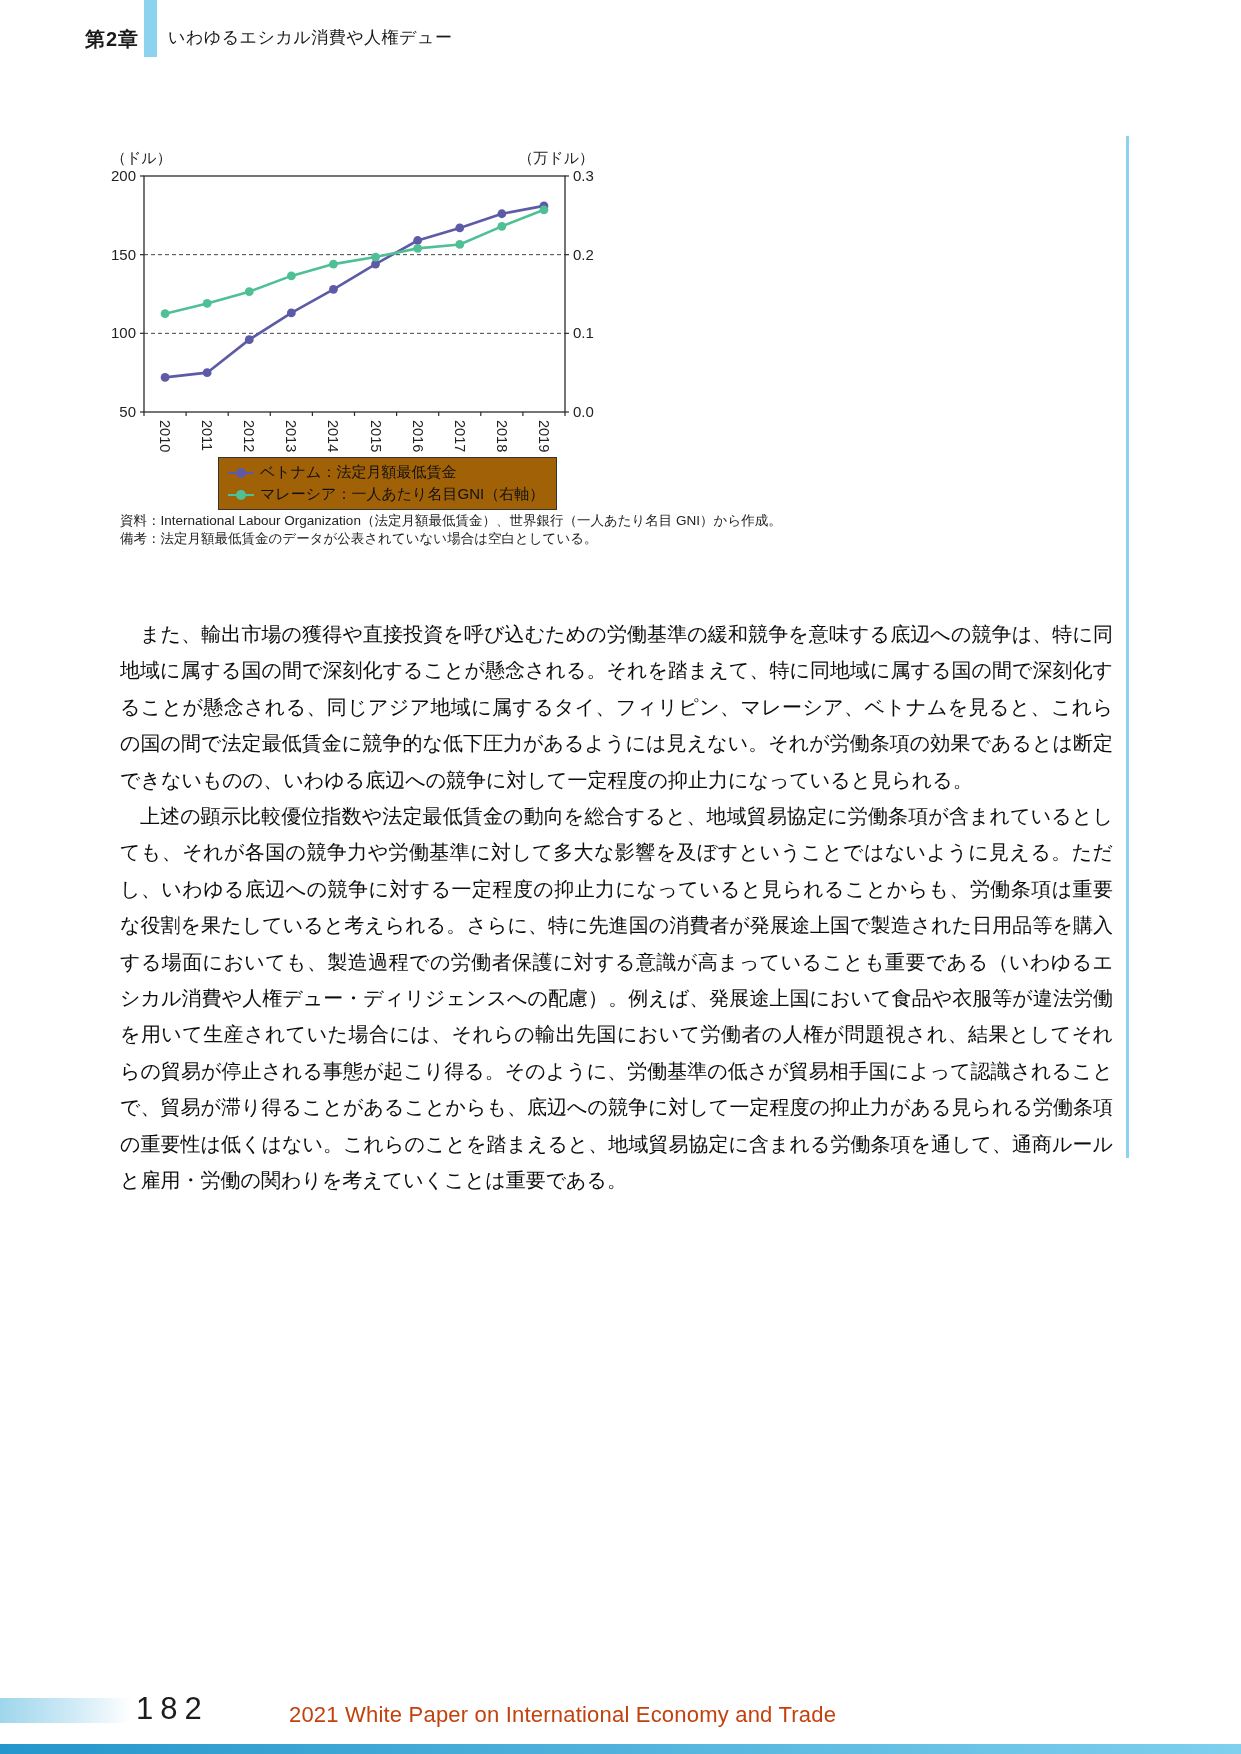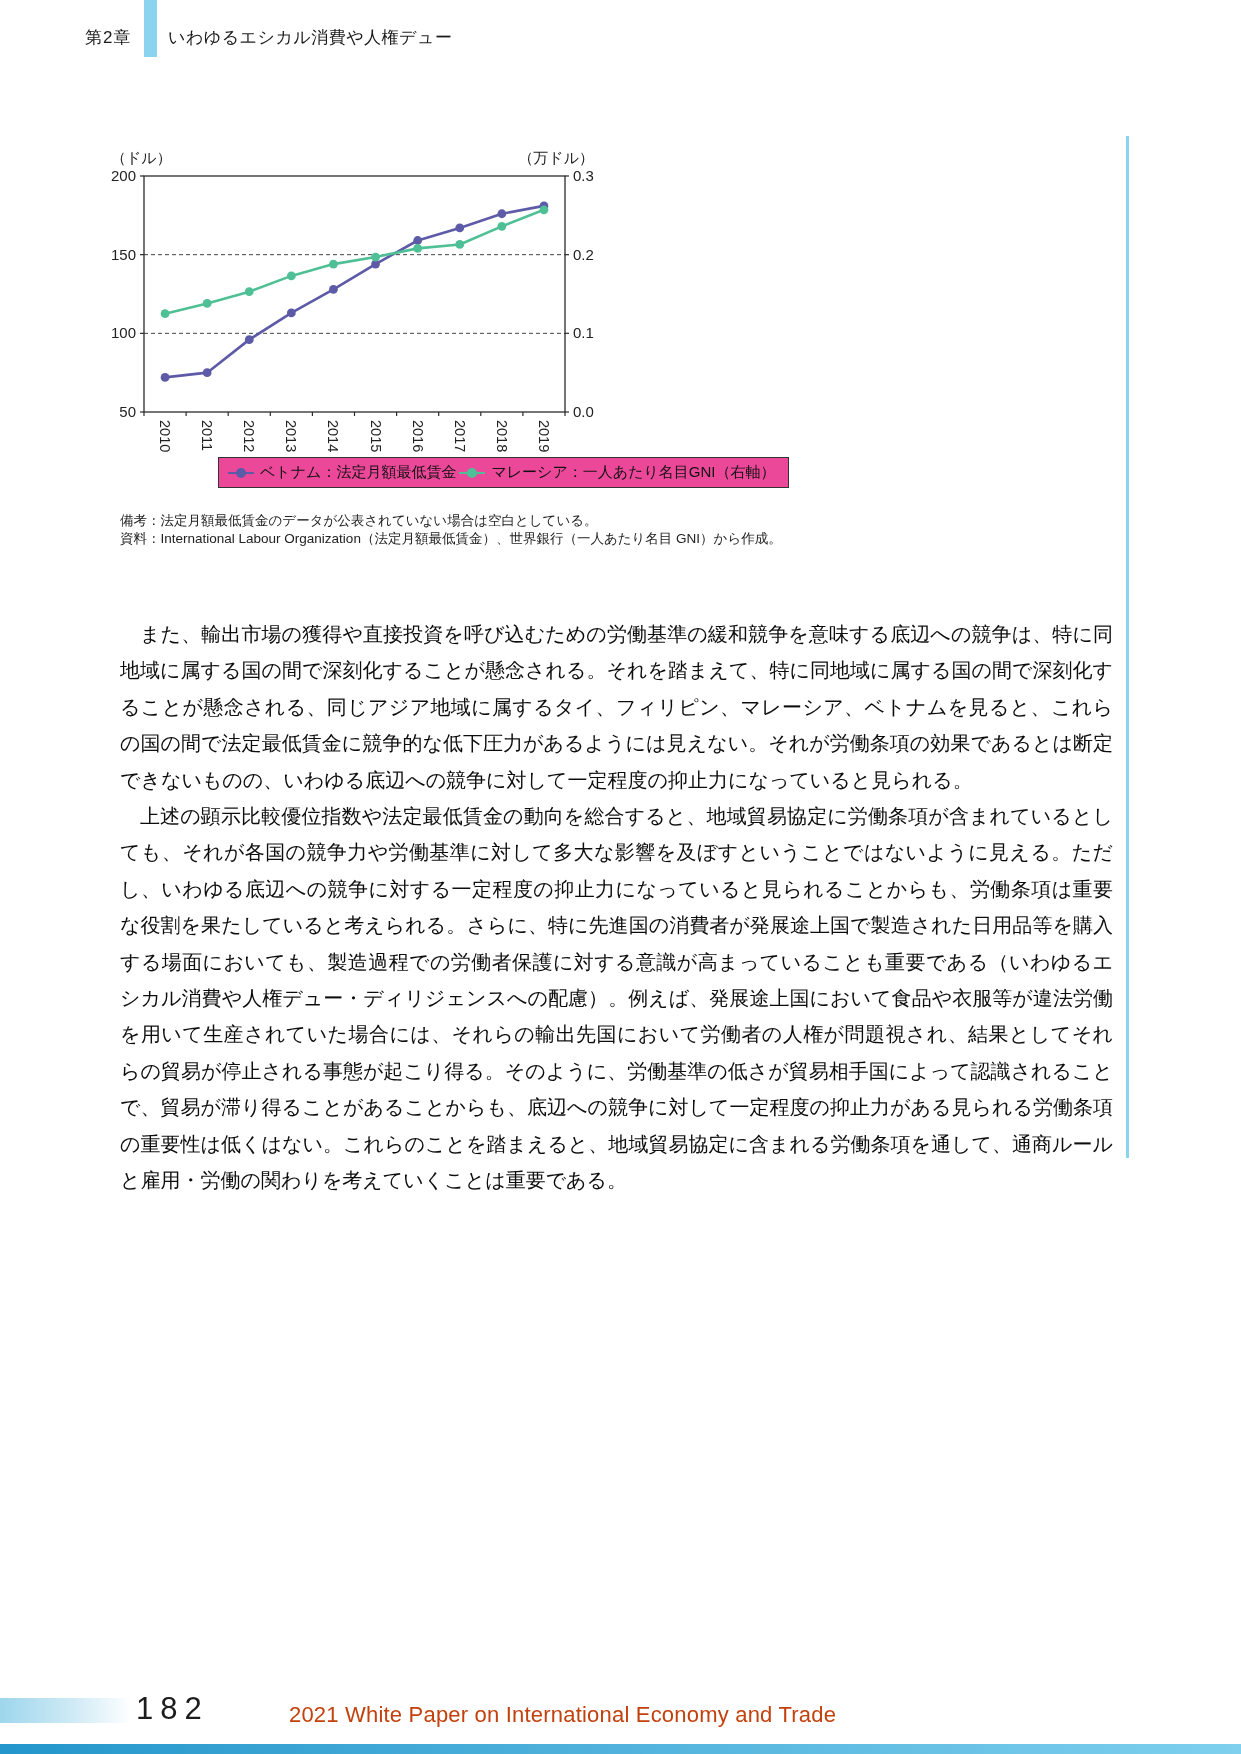--- a/index.html
+++ b/index.html
@@ -1,35 +1,35 @@
 <!DOCTYPE html>
 <html><head>
 <meta charset="utf-8">
 <style>
   html,body{margin:0;padding:0;background:#ffffff;}
   .page{position:relative;width:1241px;height:1754px;background:#ffffff;overflow:hidden;
         font-family:"Liberation Sans","DejaVu Sans",sans-serif;color:#1a1a1a;}
 
   
-  .chap-num{position:absolute;left:85px;top:26px;font-size:17px;font-weight:400;letter-spacing:1px;}
+  .chap-num{position:absolute;left:85px;top:26px;font-size:20px;font-weight:700;letter-spacing:1px;}
   .chap-bar{position:absolute;left:144px;top:0;width:13px;height:57px;background:#8bd3ef;}
   .chap-title{position:absolute;left:168px;top:26px;font-size:17px;font-weight:500;letter-spacing:0.5px;}
 
   
   .chart-wrap{position:absolute;left:97px;top:125px;width:500px;height:340px;}
   .chart-wrap svg{overflow:visible;}
   .ax{font-family:"Liberation Sans","DejaVu Sans",sans-serif;font-size:15px;fill:#222;}
   .ax.small{font-size:14.5px;}
   .plotborder{fill:none;stroke:#2b2b2b;stroke-width:1.3;}
   .grid{stroke:#444;stroke-width:1;stroke-dasharray:4 3;fill:none;}
   .tick{stroke:#2b2b2b;stroke-width:1.2;}
   .sline{fill:none;stroke-width:2.6;stroke-linejoin:round;}
 
-  .legend{position:absolute;left:218px;top:457px;border:1.2px solid #333;background:#ec4899;
-          padding:5px 12px 5px 9px;display:flex;flex-direction:row;gap:3px;}
+  .legend{position:absolute;left:218px;top:457px;border:1.2px solid #333;background:#a16207;
+          padding:5px 12px 5px 9px;display:flex;flex-direction:column;gap:3px;}
   .legend-row{display:flex;align-items:center;gap:6px;font-size:15px;color:#111;white-space:nowrap;}
   .lmark{position:relative;width:26px;height:10px;flex:0 0 auto;}
   .lmark .bar{position:absolute;left:0;top:4px;width:26px;height:2.6px;}
   .lmark .dot{position:absolute;left:8px;top:0;width:10px;height:10px;border-radius:50%;}
 
   .fig-notes{position:absolute;left:120px;top:512px;font-size:13.5px;line-height:17.5px;color:#222;}
 
   
   .bodytext{position:absolute;left:120px;top:616px;width:993px;
             font-family:"Liberation Serif","DejaVu Serif",serif;
@@ -137,22 +137,22 @@
     <div class="legend-row">
       <span class="lmark">
         <span class="bar" id="lm1b" style="background: rgb(79, 192, 150);"></span>
           <span class="dot" id="lm1d" style="background: rgb(79, 192, 150);"></span>
       </span>
       <span>マレーシア：一人あたり名目GNI（右軸）</span>
     </div>
   </div>
 
   <div class="fig-notes">
+    <div>資料：International Labour Organization（法定月額最低賃金）、世界銀行（一人あたり名目 GNI）から作成。</div>
     <div>備考：法定月額最低賃金のデータが公表されていない場合は空白としている。</div>
-    <div>資料：International Labour Organization（法定月額最低賃金）、世界銀行（一人あたり名目 GNI）から作成。</div>
   </div>
 
   <div class="bodytext">
     <p>また、輸出市場の獲得や直接投資を呼び込むための労働基準の緩和競争を意味する底辺への競争は、特に同地域に属する国の間で深刻化することが懸念される。それを踏まえて、特に同地域に属する国の間で深刻化することが懸念される、同じアジア地域に属するタイ、フィリピン、マレーシア、ベトナムを見ると、これらの国の間で法定最低賃金に競争的な低下圧力があるようには見えない。それが労働条項の効果であるとは断定できないものの、いわゆる底辺への競争に対して一定程度の抑止力になっていると見られる。</p>
     <p>上述の顕示比較優位指数や法定最低賃金の動向を総合すると、地域貿易協定に労働条項が含まれているとしても、それが各国の競争力や労働基準に対して多大な影響を及ぼすということではないように見える。ただし、いわゆる底辺への競争に対する一定程度の抑止力になっていると見られることからも、労働条項は重要な役割を果たしていると考えられる。さらに、特に先進国の消費者が発展途上国で製造された日用品等を購入する場面においても、製造過程での労働者保護に対する意識が高まっていることも重要である（いわゆるエシカル消費や人権デュー・ディリジェンスへの配慮）。例えば、発展途上国において食品や衣服等が違法労働を用いて生産されていた場合には、それらの輸出先国において労働者の人権が問題視され、結果としてそれらの貿易が停止される事態が起こり得る。そのように、労働基準の低さが貿易相手国によって認識されることで、貿易が滞り得ることがあることからも、底辺への競争に対して一定程度の抑止力がある見られる労働条項の重要性は低くはない。これらのことを踏まえると、地域貿易協定に含まれる労働条項を通して、通商ルールと雇用・労働の関わりを考えていくことは重要である。</p>
   </div>
 
   <div class="right-rule"></div>
 
   <div class="foot-grad"></div>

